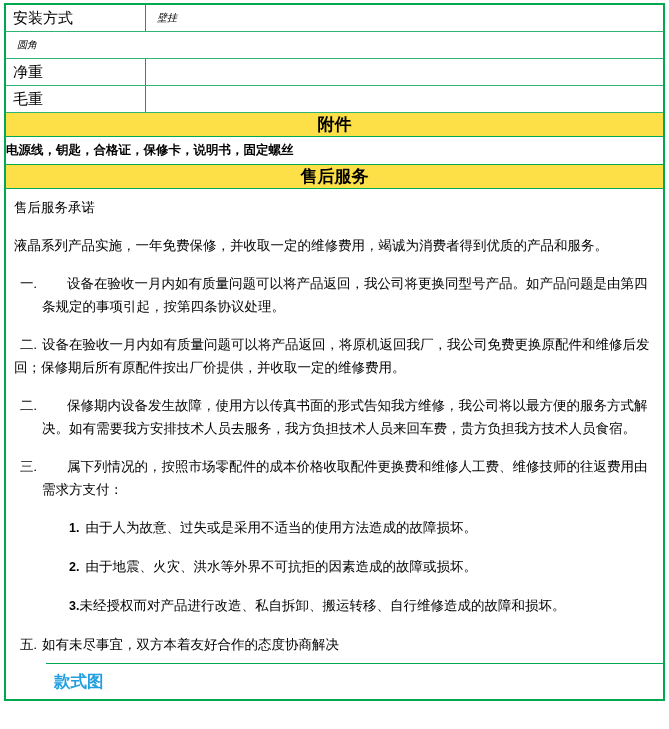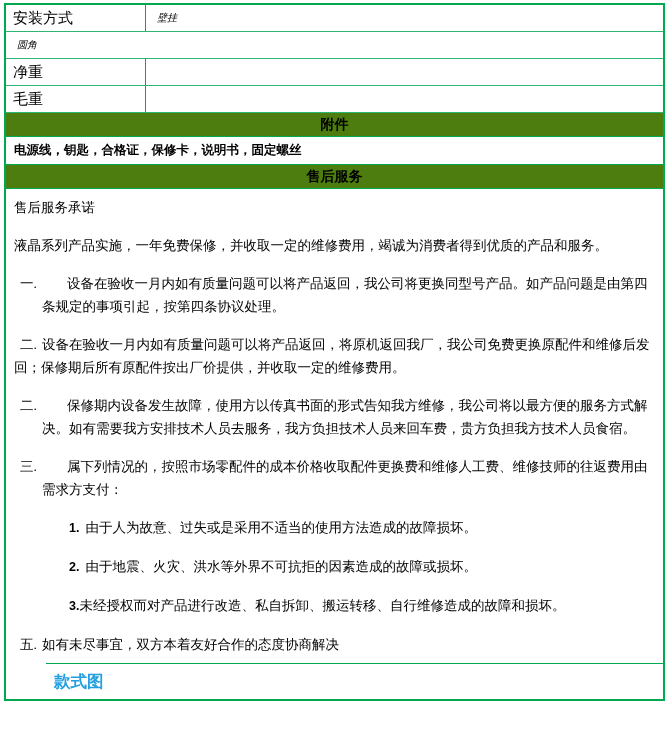--- a/index.html
+++ b/index.html
@@ -35,37 +35,37 @@
     flex: 1;
     display: flex;
     align-items: center;
     padding-left: 11px;
     font-size: 10px;
     font-style: italic;
   }
   
   .section-bar {
     height: 23px;
-    background: #4d7c0f;
+    background: #fde047;
     border-bottom: 1px solid #00a94f;
     display: flex;
     align-items: center;
     justify-content: center;
     font-family: Liberation Mono, monospace;
     font-weight: bold;
-    font-size: 14px;
+    font-size: 17px;
     color: #000;
   }
   
   .accessories-row {
     height: 27px;
     border-bottom: 1px solid #00a94f;
     display: flex;
     align-items: center;
-    padding-left: 8px;
+    padding-left: 0;
     font-family: "Liberation Sans", sans-serif;
     font-weight: bold;
     font-size: 12.5px;
   }
   
   .service-cell {
     box-sizing: border-box;
     height: 474px;
     padding: 5px 6px 0 6px;
     font-size: 13.5px;

